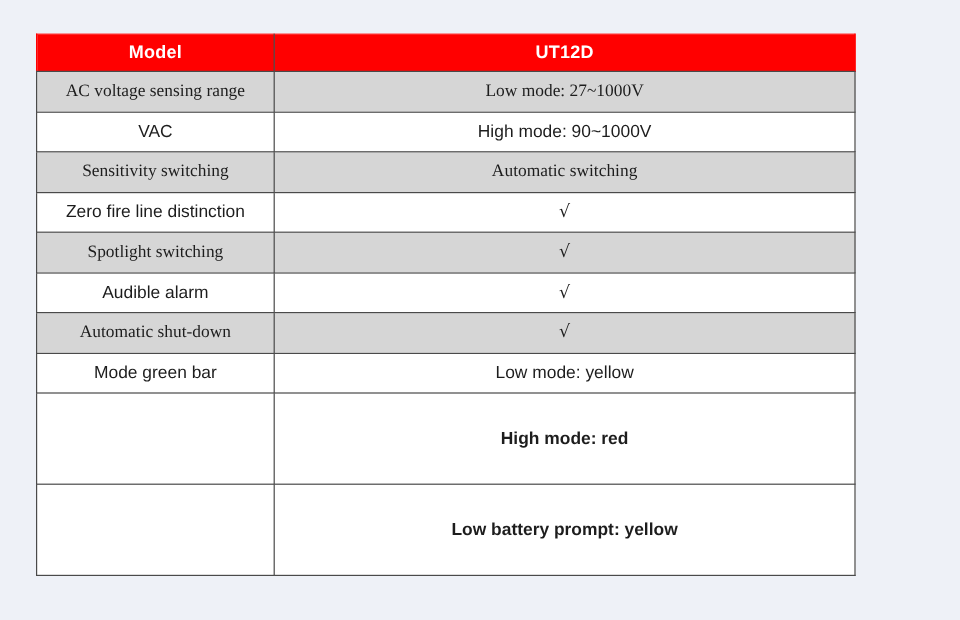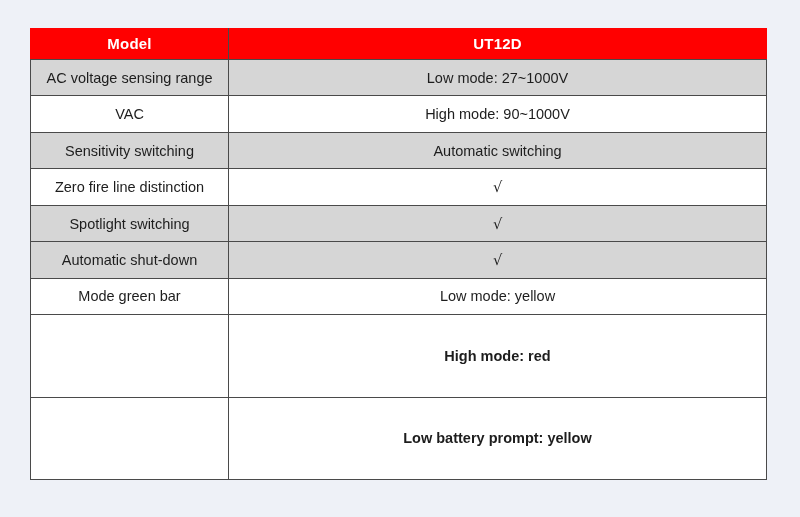--- a/index.html
+++ b/index.html
@@ -10,21 +10,21 @@
     width: 800px;
     height: 517px;
     background: #eef1f7;
     font-family: "Liberation Sans", sans-serif;
     overflow: hidden;
   }
   #spec-wrap {
     position: absolute;
     left: 30px;
     top: 28px;
-    width: 737px;
+    width: 683px;
     height: 452px;
   }
   table.spec {
     width: 100%;
     height: 100%;
     border-collapse: collapse;
     table-layout: fixed;
     background: #ffffff;
   }
   table.spec td, table.spec th {
@@ -47,21 +47,21 @@
     font-size: 15px;
     letter-spacing: 0.2px;
     border-color: #ff0000;
     border-bottom-color: #4a4a4a;
     height: 30px;
   }
   tr.header-row th.model-col {
     border-right-color: #4a4a4a;
   }
 
-  td.shade, th.shade { background: #d6d6d6; }
+  td.shade, th.shade { background: #d6d6d6; font-family: Liberation Serif, serif; }
   td.plain { background: #ffffff; }
 
   tr.r-std td { height: 30px; }
   tr.r-tall td { height: 69px; font-weight: bold; }
   tr.r-last td { height: 38px; }
 
   td.check {
     font-size: 16px;
     font-family: "DejaVu Sans", sans-serif;
   }
@@ -97,20 +97,24 @@
       </tr>
       <tr class="r-std">
         <td class="plain">Zero fire line distinction</td>
         <td class="plain check">√</td>
       </tr>
       <tr class="r-std">
         <td class="shade">Spotlight switching</td>
         <td class="shade check">√</td>
       </tr>
       <tr class="r-std">
+        <td class="plain">Audible alarm</td>
+        <td class="plain check">√</td>
+      </tr>
+      <tr class="r-std">
         <td class="shade">Automatic shut-down</td>
         <td class="shade check">√</td>
       </tr>
       <tr class="r-std">
         <td class="plain">Mode green bar</td>
         <td class="plain">Low mode: yellow</td>
       </tr>
       <tr class="r-tall">
         <td class="plain empty-label"></td>
         <td class="plain">High mode: red</td>

